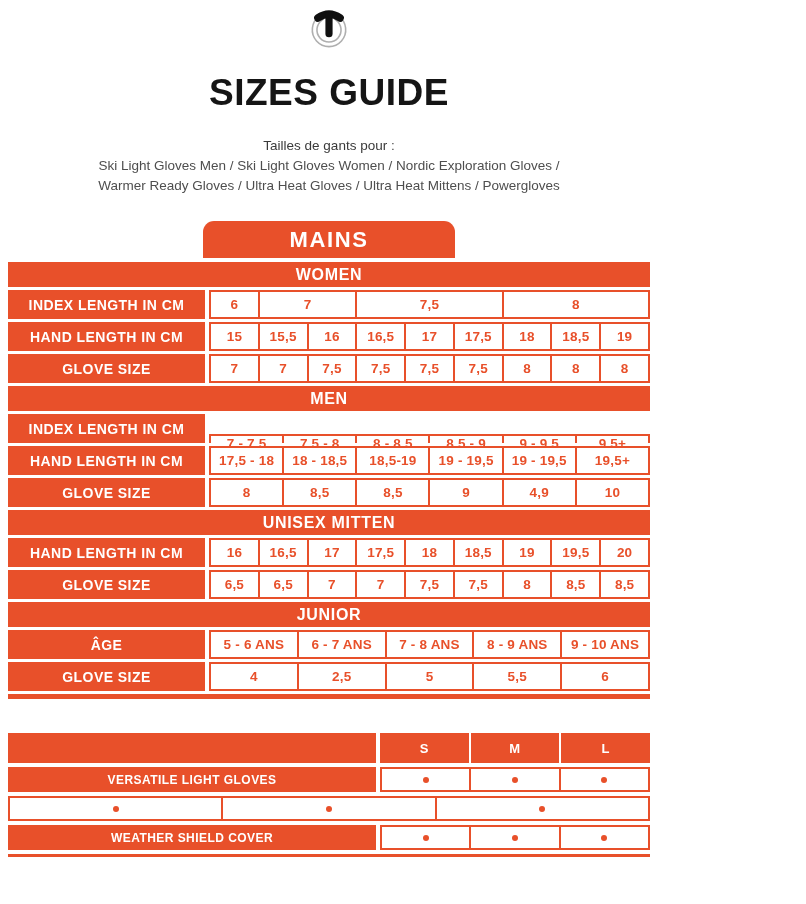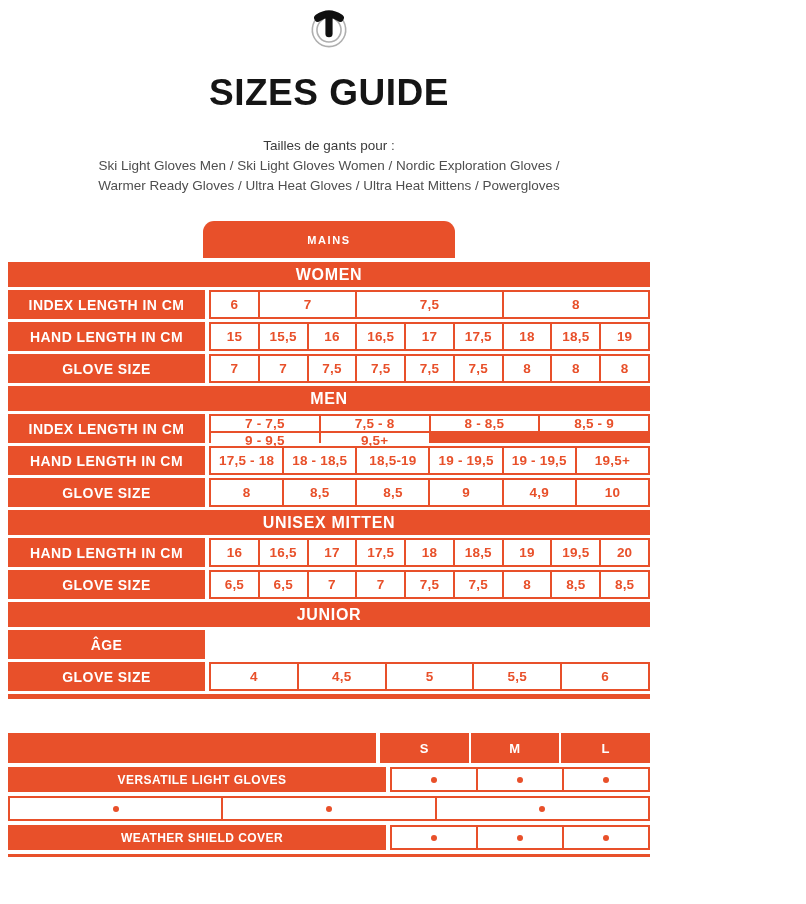--- a/index.html
+++ b/index.html
@@ -8,21 +8,21 @@
 
   
   .logo-wrap{display:flex;justify-content:center;padding-top:4px;height:50px;}
   .title{margin-top:20px;text-align:center;font-size:37px;font-weight:bold;letter-spacing:.5px;color:#151515;line-height:38px;}
   .subtitle{margin-top:24px;text-align:center;font-size:13.5px;color:#4e4e4e;line-height:20px;}
   .subtitle .lead{font-weight:normal;color:#3a3a3a;}
   .subtitle .lead-colon{font-weight:normal;color:#4e4e4e;}
 
   
   .tab{width:252px;height:37px;margin:25px auto 0;background:var(--accent);border-radius:11px 11px 0 0;
-       display:flex;align-items:center;justify-content:center;color:#fff;font-weight:bold;font-size:11px;letter-spacing:1.6px;}
+       display:flex;align-items:center;justify-content:center;color:#fff;font-weight:bold;font-size:22px;letter-spacing:1.6px;}
 
   
   .size-table{margin:4px 8px 0;}
   .section-title{height:25px;background:var(--accent);color:#fff;display:flex;align-items:center;justify-content:center;
                  font-size:16px;font-weight:bold;letter-spacing:.7px;margin-bottom:3px;}
   .srow{display:flex;height:29px;margin-bottom:3px;}
   .srow-label{width:197px;flex:0 0 197px;background:var(--accent);color:#fff;display:flex;align-items:center;justify-content:center;
               font-size:14px;font-weight:bold;letter-spacing:.45px;margin-right:4px;}
   .srow-values{flex:1;display:grid;gap:2px;background:var(--accent);border:2px solid var(--accent);}
   .scell{background:#fff;color:var(--accent);display:flex;align-items:center;justify-content:center;
@@ -33,21 +33,21 @@
   
   .avail-table{margin:34px 8px 0;}
   .avail-header{display:flex;height:30px;margin-bottom:4px;}
   .avail-header-label{width:368px;flex:0 0 368px;background:var(--accent);margin-right:4px;}
   .avail-header-sizes{flex:1;display:grid;grid-template-columns:repeat(3,1fr);gap:2px;background:#fff;}
   .avail-header-cell{background:var(--accent);color:#fff;display:flex;align-items:center;justify-content:center;
                      font-size:13px;font-weight:bold;letter-spacing:.6px;}
   .avail-row{display:flex;height:25px;margin-bottom:4px;}
   .avail-row:last-of-type{margin-bottom:0;}
   .avail-row-label{width:368px;flex:0 0 368px;background:var(--accent);color:#fff;display:flex;align-items:center;justify-content:center;
-                   font-size:12px;font-weight:bold;letter-spacing:.45px;margin-right:4px;padding-left:10px;}
+                   font-size:12px;font-weight:bold;letter-spacing:.45px;margin-right:4px;}
   .avail-row-values{flex:1;display:grid;grid-template-columns:repeat(3,1fr);gap:2px;background:var(--accent);border:2px solid var(--accent);}
   .avail-cell{background:#fff;display:flex;align-items:center;justify-content:center;}
   .dot{width:6px;height:6px;border-radius:50%;background:var(--accent);display:block;}
   .avail-footer{height:3px;background:var(--accent);}
 </style>
 </head>
 <body>
 
 <div class="page">
 
@@ -112,21 +112,21 @@
             <div class="scell">8</div>
             <div class="scell">8</div>
             <div class="scell">8</div>
           </div>
         </div>
       </div>
       <div class="size-section">
         <div class="section-title">MEN</div>
         <div class="srow">
           <div class="srow-label">INDEX LENGTH IN CM</div>
-          <div class="srow-values" style="grid-template-columns: repeat(4, 1fr);">
+          <div class="srow-values" style="grid-template-columns: repeat(6, 1fr); margin-top: 20px;">
             <div class="scell">7 - 7,5</div>
             <div class="scell">7,5 - 8</div>
             <div class="scell">8 - 8,5</div>
             <div class="scell">8,5 - 9</div>
             <div class="scell">9 - 9,5</div>
             <div class="scell">9,5+</div>
           </div>
         </div>
         <div class="srow">
           <div class="srow-label">HAND LENGTH IN CM</div>
@@ -179,26 +179,33 @@
             <div class="scell">8</div>
             <div class="scell">8,5</div>
             <div class="scell">8,5</div>
           </div>
         </div>
       </div>
       <div class="size-section">
         <div class="section-title">JUNIOR</div>
         <div class="srow">
           <div class="srow-label">ÂGE</div>
+          <div class="srow-values" style="grid-template-columns: repeat(5, 1fr);">
+            <div class="scell">5 - 6 ANS</div>
+            <div class="scell">6 - 7 ANS</div>
+            <div class="scell">7 - 8 ANS</div>
+            <div class="scell">8 - 9 ANS</div>
+            <div class="scell">9 - 10 ANS</div>
+          </div>
         </div>
         <div class="srow">
           <div class="srow-label">GLOVE SIZE</div>
           <div class="srow-values" style="grid-template-columns: repeat(5, 1fr);">
             <div class="scell">4</div>
-            <div class="scell">4,5</div>
+            <div class="scell">2,5</div>
             <div class="scell">5</div>
             <div class="scell">5,5</div>
             <div class="scell">6</div>
           </div>
         </div>
       </div>
       <div class="table-footer"></div>
     </div>
 
   <div class="avail-table">

